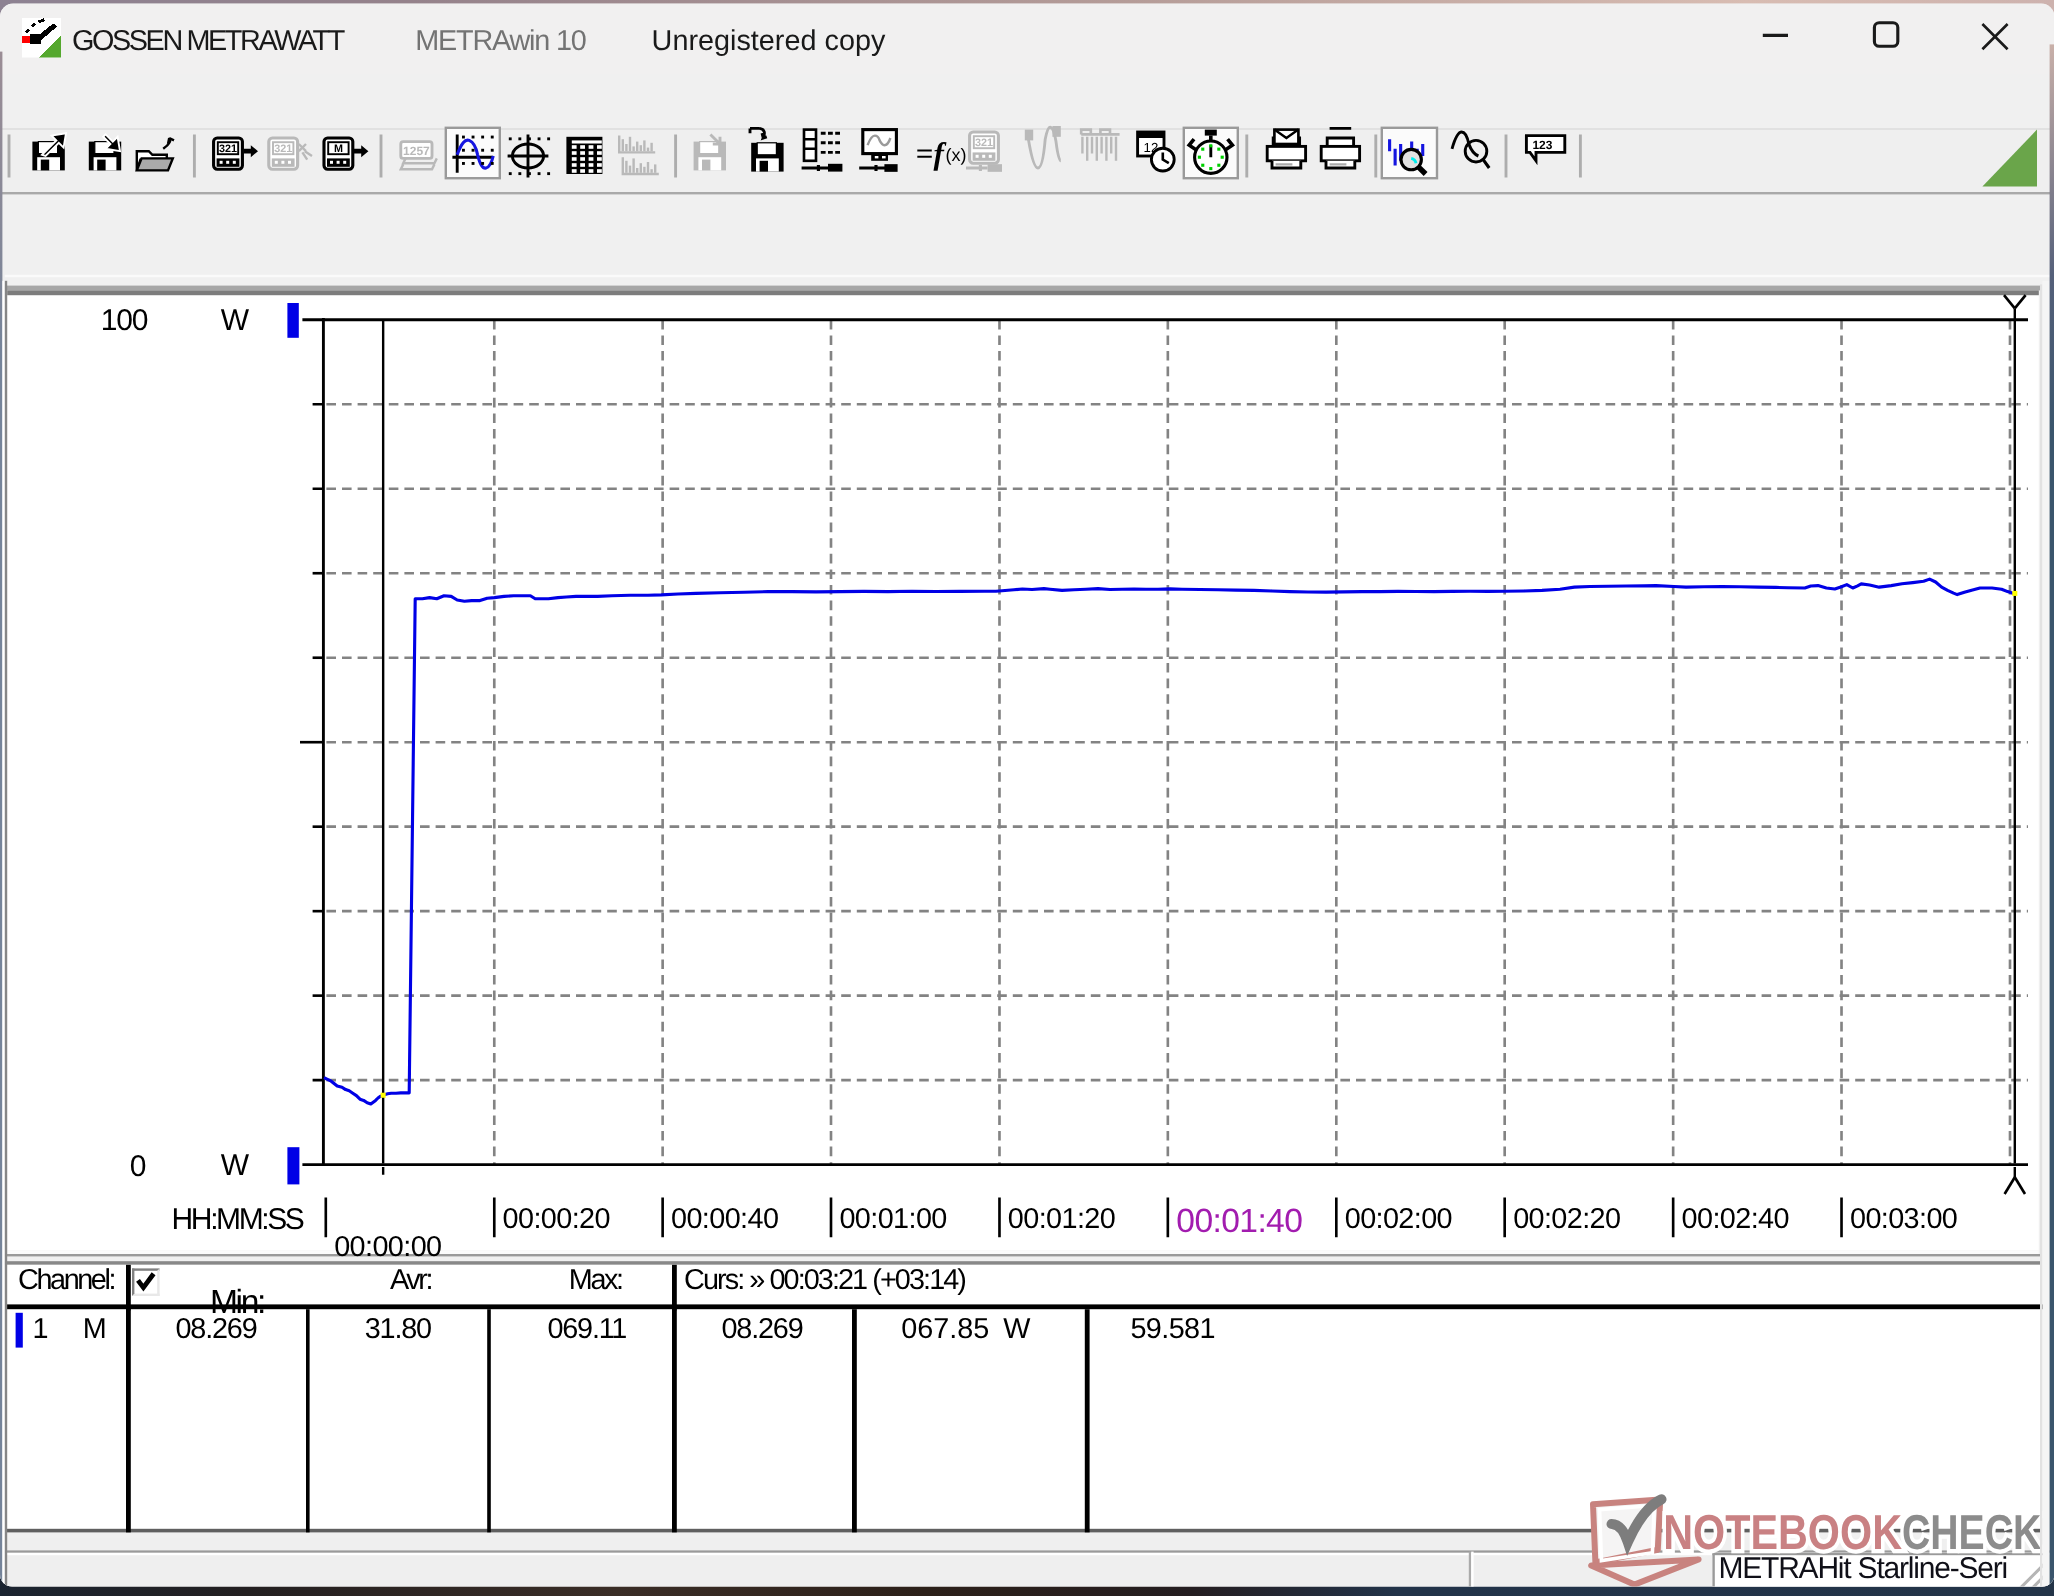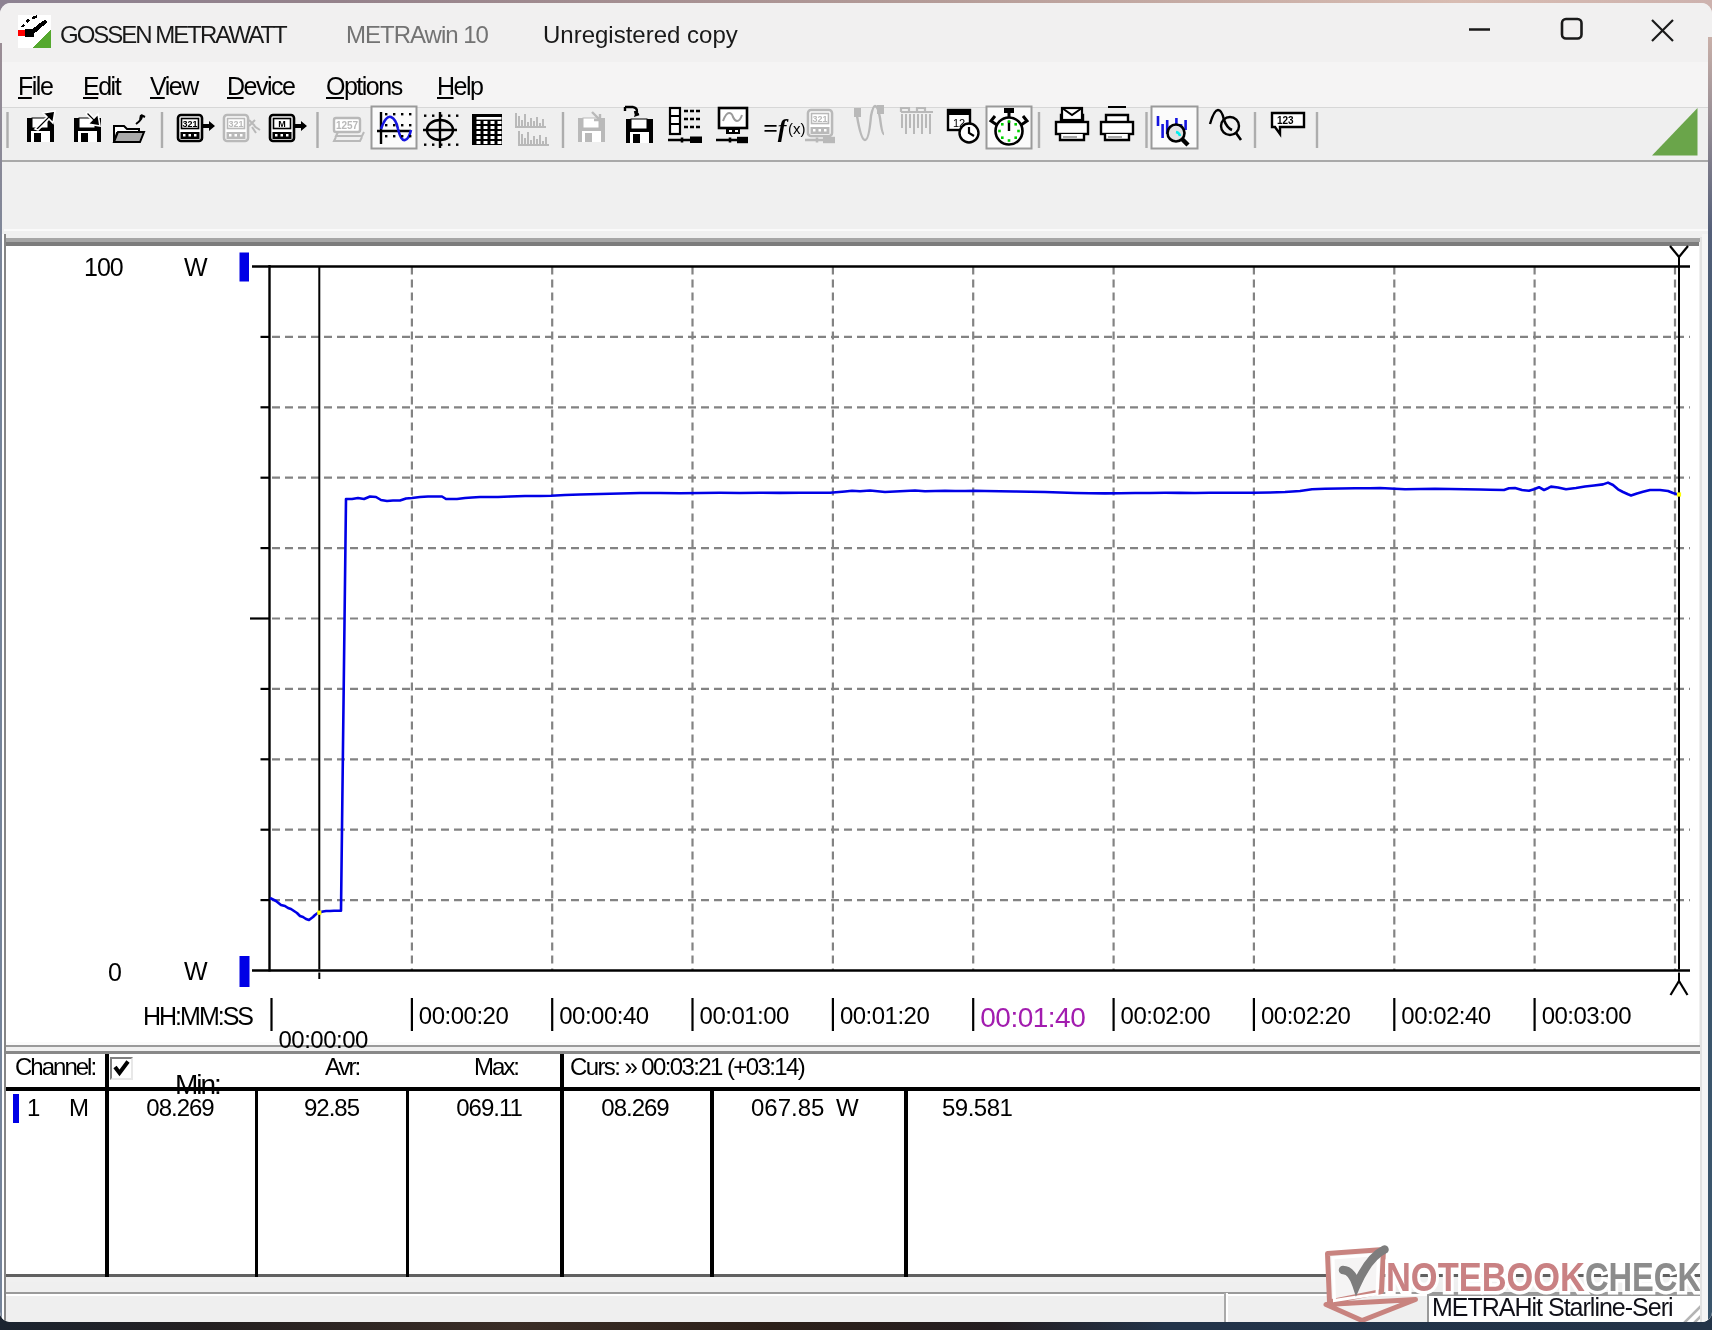--- a/index.html
+++ b/index.html
@@ -34,28 +34,20 @@
     <path d="M 6.8 1.6 l 2.4 -0.9 M 4 3.4 l 1.4 -1.1 M 2 5.9 l 1 -1.3" stroke="#000" stroke-width="1.2" fill="none"></path>
   </svg>
   <div class="t" style="left:60px;top:19px;font-size:24px;letter-spacing:-2px;color:#191919;">GOSSEN METRAWATT</div>
   <div class="t" style="left:346px;top:19px;font-size:24px;letter-spacing:-1px;color:#737373;">METRAwin 10</div>
   <div class="t" style="left:543px;top:19px;font-size:24px;letter-spacing:0px;color:#191919;">Unregistered copy</div>
   <svg width="260" height="45" viewBox="0 0 260 45" style="position:absolute;left:1452px;top:5px" fill="none" stroke="#1a1a1a">
     <line x1="17" y1="21.5" x2="38" y2="21.5" stroke-width="2.6"></line>
     <rect x="110" y="11" width="19.5" height="19.5" rx="4" stroke-width="2.6"></rect>
     <path d="M 200 12 L 221 33 M 221 12 L 200 33" stroke-width="2.2"></path>
   </svg>
-</div>
-<div class="menubar">
-  <div class="t" style="left:18px;top:11px;font-size:25px;letter-spacing:-1.5px;color:#000;"><u>F</u>ile</div>
-  <div class="t" style="left:83px;top:11px;font-size:25px;letter-spacing:-1.5px;color:#000;"><u>E</u>dit</div>
-  <div class="t" style="left:150px;top:11px;font-size:25px;letter-spacing:-1.5px;color:#000;"><u>V</u>iew</div>
-  <div class="t" style="left:227px;top:11px;font-size:25px;letter-spacing:-1.5px;color:#000;"><u>D</u>evice</div>
-  <div class="t" style="left:326px;top:11px;font-size:25px;letter-spacing:-1.5px;color:#000;"><u>O</u>ptions</div>
-  <div class="t" style="left:437px;top:11px;font-size:25px;letter-spacing:-1.5px;color:#000;"><u>H</u>elp</div>
 </div>
 <div class="toolbar"></div>
 <svg width="1712" height="60" viewBox="0 100 1712 60" style="position:absolute;left:0;top:97px">
 <rect x="27" y="118" width="27" height="24" fill="#000"></rect>
 <rect x="32" y="118" width="16" height="10" fill="#fff" stroke="#000" stroke-width="1"></rect>
 <rect x="31" y="131" width="19" height="11" fill="#fff"></rect>
 <rect x="34" y="133" width="7" height="9" fill="#000"></rect>
 <path d="M 35 129 L 47 117 l -4 -4 l 12 -2 l -2 12 l -4 -4 l -11 11 z" fill="#000" stroke="#fff" stroke-width="1.6"></path>
 <rect x="74" y="118" width="27" height="24" fill="#000"></rect>
 <rect x="79" y="118" width="16" height="10" fill="#fff" stroke="#000" stroke-width="1"></rect>
@@ -362,21 +354,21 @@
 <div class="t" style="left:469px;top:0px;font-size:24px;letter-spacing:-2px;">Max:</div>
 <div style="position:absolute;left:105px;top:3px;width:23px;height:23px;background:#fff;border-top:2px solid #808080;border-left:2px solid #808080;border-right:2px solid #e8e8e8;border-bottom:2px solid #e8e8e8;">
         <svg width="19" height="19" viewBox="0 0 19 19" style="position:absolute;left:0px;top:0px">
           <path d="M 3 8 L 7.5 14 L 16 2.5" stroke="#000" stroke-width="4" fill="none"></path>
         </svg>
       </div>
 <div style="position:absolute;left:7.5px;top:40px;width:6.5px;height:29px;background:#0000e6"></div>
 <div class="t" style="left:22px;top:41px;font-size:24px;letter-spacing:0px;">1</div>
 <div class="t" style="left:64px;top:41px;font-size:24px;letter-spacing:0px;">M</div>
 <div class="t" style="left:100px;top:41px;font-size:24px;letter-spacing:-1px;width:150px;text-align:center;">08.269</div>
-<div class="t" style="left:250px;top:41px;font-size:24px;letter-spacing:-1px;width:153px;text-align:center;">92.85</div>
+<div class="t" style="left:250px;top:41px;font-size:24px;letter-spacing:-1px;width:153px;text-align:center;">31.80</div>
 <div class="t" style="left:401px;top:41px;font-size:24px;letter-spacing:-1px;width:154px;text-align:center;padding-left:12px;">069.11</div>
 <div class="t" style="left:555px;top:41px;font-size:24px;letter-spacing:-1px;width:150px;text-align:center;">08.269</div>
 <div class="t" style="left:746px;top:41px;font-size:24px;letter-spacing:0px;">067.85</div>
 <div class="t" style="left:831px;top:41px;font-size:24px;letter-spacing:0px;">W</div>
 <div class="t" style="left:937px;top:41px;font-size:24px;letter-spacing:-0.5px;">59.581</div>
 </div>
 
 <div class="statusbar">
   <div style="position:absolute;left:4px;top:10px;width:1705px;height:2px;background:#9a9a9a"></div>
   <div style="position:absolute;left:4px;top:12px;width:1705px;height:1.5px;background:#fff"></div>

